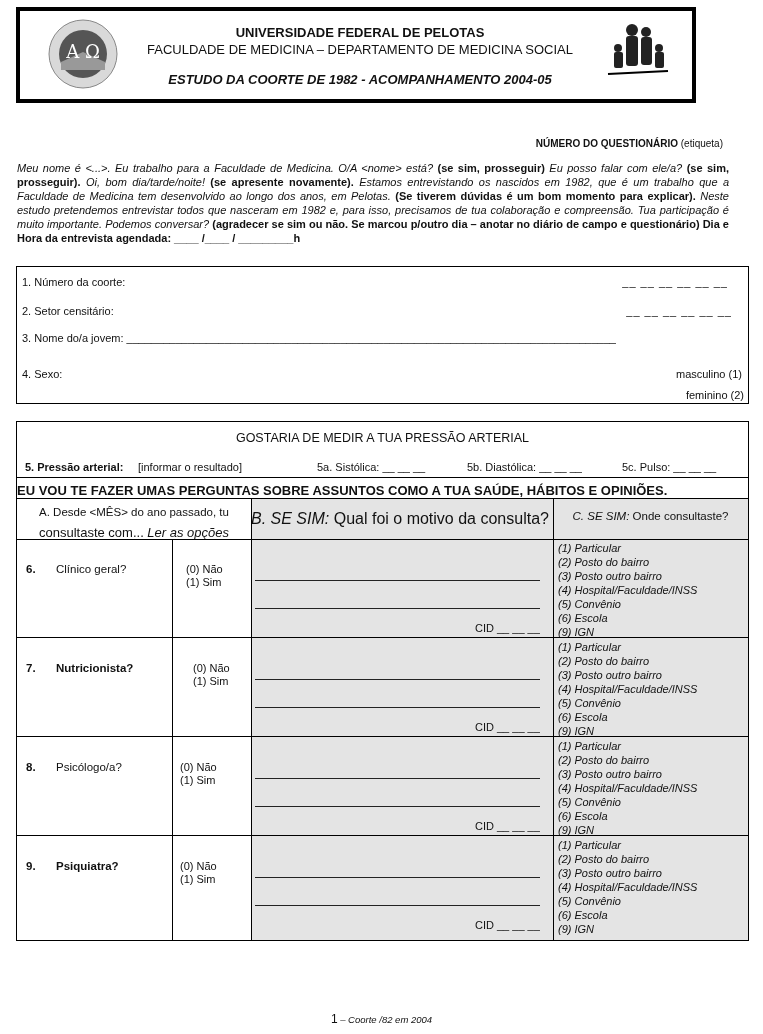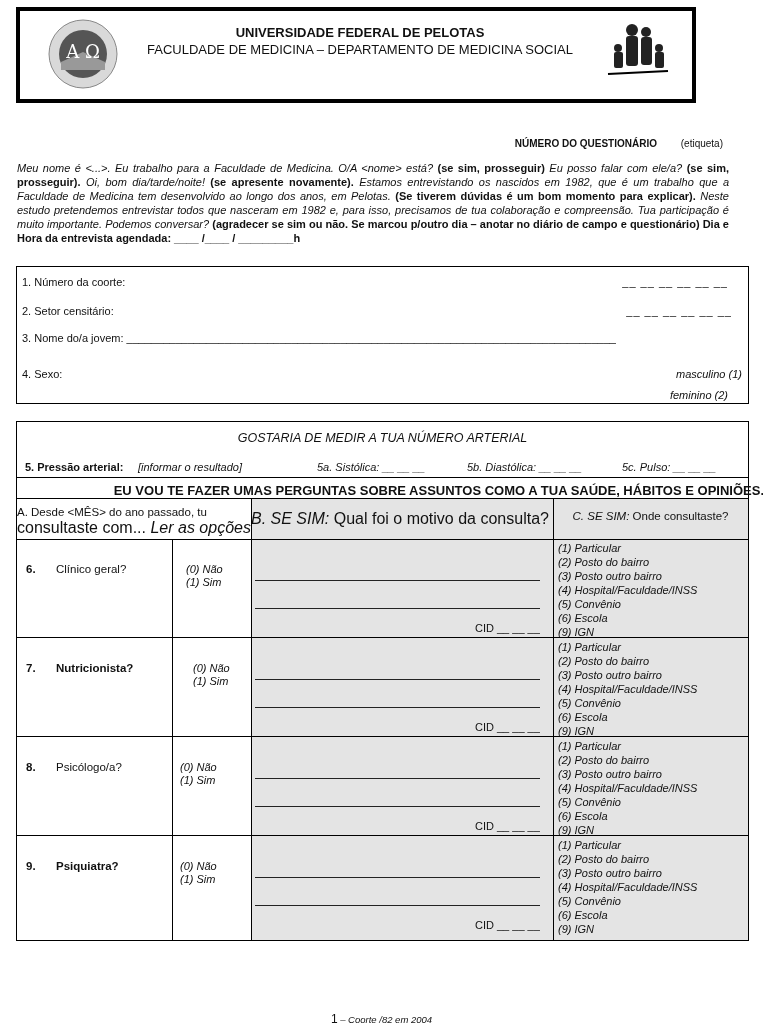--- a/index.html
+++ b/index.html
@@ -9,31 +9,31 @@
   
   #header { left: 16px; top: 7px; width: 680px; height: 96px; border: 4px solid #000; box-sizing: border-box; }
   #logo-left { left: 27px; top: 7px; width: 72px; height: 72px; }
   #logo-right { left: 582px; top: 7px; width: 76px; height: 66px; }
   .h-line { position: absolute; left: 0; width: 680px; text-align: center; }
   #h1 { top: 14px; font-size: 13px; font-weight: bold; left: 40px; width: 600px; }
   #h2 { top: 31px; font-size: 13px; font-weight: normal; left: 40px; width: 600px; }
   #h3 { top: 61px; font-size: 13px; font-weight: bold; font-style: italic; left: 40px; width: 600px; }
 
   #qnum { right: 40px; top: 138px; font-size: 10px; font-weight: bold; }
-  #qnum .light { font-weight: normal; margin-left: 21px; }
+  #qnum .light { font-weight: normal; }
 
   #intro { left: 17px; top: 161px; width: 712px; font-size: 11px; line-height: 14px; text-align: justify; }
   #intro i { font-style: italic; }
   #intro b { font-weight: bold; }
 
   
   #idbox { left: 16px; top: 266px; width: 733px; height: 138px; border: 1px solid #000; box-sizing: border-box; font-size: 11px; }
   .idrow { position: absolute; left: 5px; }
   .idright { position: absolute; right: 20px; letter-spacing: 1px; }
-  .it { font-style: italic; }
+  .it { }
 
   
   #main { left: 16px; top: 421px; width: 733px; height: 520px; border: 1px solid #000; box-sizing: border-box; }
   .hline { position: absolute; left: 0; right: 0; height: 0; border-top: 1px solid #000; }
   .vline { position: absolute; width: 0; border-left: 1px solid #000; }
   .grey { position: absolute; background: #e4e4e4; }
   .t { position: absolute; font-size: 11px; white-space: nowrap; }
   .ans-line { position: absolute; border-top: 1px solid #222; height: 0; }
   .opts { position: absolute; font-size: 11px; font-style: italic; line-height: 14px; }
   #footer { left: 0; width: 763px; top: 1012px; text-align: center; font-size: 12px; }
@@ -44,20 +44,21 @@
 
 <div id="header" class="abs">
   <svg id="logo-left" class="abs" viewBox="0 0 72 72">
     <circle cx="36" cy="36" r="34" fill="#d9d9d9" stroke="#888" stroke-width="1"></circle>
     <circle cx="36" cy="36" r="24" fill="#555"></circle>
     <path d="M14 44 L36 34 L58 44 L58 52 L14 52 Z" fill="#999"></path>
     <text x="36" y="40" text-anchor="middle" font-size="18" fill="#fff" font-family="DejaVu Serif, serif">A Ω</text>
   </svg>
   <div class="h-line" id="h1">UNIVERSIDADE FEDERAL DE PELOTAS</div>
   <div class="h-line" id="h2">FACULDADE DE MEDICINA – DEPARTAMENTO DE MEDICINA SOCIAL</div>
+  <div class="h-line" id="h3">ESTUDO DA COORTE DE 1982 - ACOMPANHAMENTO 2004-05</div>
   <svg id="logo-right" class="abs" viewBox="0 0 76 66">
     <g fill="#222">
       <circle cx="30" cy="12" r="6"></circle>
       <circle cx="44" cy="14" r="5"></circle>
       <rect x="24" y="18" width="12" height="30" rx="3"></rect>
       <rect x="39" y="19" width="11" height="28" rx="3"></rect>
       <circle cx="16" cy="30" r="4"></circle>
       <rect x="12" y="34" width="9" height="16" rx="2"></rect>
       <circle cx="57" cy="30" r="4"></circle>
       <rect x="53" y="34" width="9" height="16" rx="2"></rect>
@@ -74,40 +75,40 @@
 <div id="intro" class="abs"><i>Meu nome é &lt;...&gt;. Eu trabalho para a Faculdade de Medicina. O/A &lt;nome&gt; está?</i><b> (se sim, prosseguir)</b><i> Eu posso falar com ele/a? </i><b>(se sim, prosseguir).</b><i> Oi, bom dia/tarde/noite! </i><b>(se apresente novamente).</b><i> Estamos entrevistando os nascidos em 1982, que é um trabalho que a Faculdade de Medicina tem desenvolvido ao longo dos anos, em Pelotas. </i><b>(Se tiverem dúvidas é um bom momento para explicar).</b><i> Neste estudo pretendemos entrevistar todos que nasceram em 1982 e, para isso, precisamos de tua colaboração e compreensão. Tua participação é muito importante. Podemos conversar? </i><b>(agradecer se sim ou não. Se marcou p/outro dia – anotar no diário de campo e questionário) Dia e Hora da entrevista agendada: ____ /____ / _________h</b></div>
 
 <div id="idbox" class="abs">
   <div class="idrow" style="top:9px">1. Número da coorte:</div>
   <div class="idright" style="top:9px">__ __ __ __ __ __</div>
   <div class="idrow" style="top:38px">2. Setor censitário:</div>
   <div class="idright" style="top:38px; right:16px">__ __ __ __ __ __</div>
   <div class="idrow" style="top:65px">3. Nome do/a jovem: ________________________________________________________________________________</div>
   <div class="idrow" style="top:101px">4. Sexo:</div>
   <div class="idright it" style="top:101px; right:6px; letter-spacing:0">masculino  (1)</div>
-  <div class="idright it" style="top:122px; right:20px; letter-spacing:0">feminino  (2)</div>
+  <div class="idright it" style="top:122px; right:4px; letter-spacing:0">feminino  (2)</div>
 </div>
 
 <div id="main" class="abs">
 
   <div class="grey" style="left:234px; top:76px; width:497px; height:442px;"></div>
 
-  <div class="t it" style="left:0; width:731px; text-align:center; top:9px; font-size:12.5px;">GOSTARIA DE MEDIR A TUA NÚMERO ARTERIAL</div>
+  <div class="t it" style="left:0; width:731px; text-align:center; top:9px; font-size:12.5px;">GOSTARIA DE MEDIR A TUA PRESSÃO ARTERIAL</div>
   <div class="t" style="left:8px; top:39px; font-weight:bold">5. Pressão arterial:</div>
   <div class="t it" style="left:121px; top:39px">[informar o resultado]</div>
   <div class="t it" style="left:300px; top:39px">5a.  Sistólica:  __ __ __</div>
   <div class="t it" style="left:450px; top:39px">5b. Diastólica:  __ __ __</div>
   <div class="t it" style="left:605px; top:39px">5c. Pulso: __ __ __</div>
   <div class="hline" style="top:55px"></div>
 
-  <div class="t" style="left:16px; width:731px; text-align:right; top:61px; font-size:13px; font-weight:bold">EU VOU TE FAZER UMAS PERGUNTAS SOBRE ASSUNTOS COMO A TUA SAÚDE, HÁBITOS E OPINIÕES.</div>
+  <div class="t" style="left:0; width:731px; text-align:left; top:61px; font-size:13px; font-weight:bold">EU VOU TE FAZER UMAS PERGUNTAS SOBRE ASSUNTOS COMO A TUA SAÚDE, HÁBITOS E OPINIÕES.</div>
   <div class="hline" style="top:76px"></div>
 
-  <div class="t" style="left:0; width:234px; top:84px; font-size:11.5px">A. Desde &lt;MÊS&gt; do ano passado, tu</div>
-  <div class="t" style="left:0; width:234px; text-align:center; top:97px; font-size:16px"><span>consultaste com...</span><i> Ler as opções</i></div>
+  <div class="t" style="left:0; width:234px; text-align:center; top:84px; font-size:11.5px">A. Desde &lt;MÊS&gt; do ano passado, tu</div>
+  <div class="t" style="left:0; width:234px; text-align:center; top:103px; font-size:13px"><span>consultaste com...</span><i> Ler as opções</i></div>
   <div class="t" style="left:234px; width:302px; text-align:left; top:88px; font-size:16px"><i>B. SE SIM:</i><span> Qual foi o motivo da consulta?</span></div>
   <div class="t" style="left:536px; width:195px; text-align:center; top:88px; font-size:11.5px"><i>C. SE SIM:</i><span> Onde consultaste?</span></div>
   <div class="hline" style="top:117px"></div>
 
   <div class="vline" style="left:234px; top:76px; height:442px"></div>
   <div class="vline" style="left:536px; top:76px; height:442px"></div>
   <div class="vline" style="left:155px; top:117px; height:401px"></div>
 
   <div id="rows">
       <div style="position: absolute; left: 0px; top: 117px; width: 731px; height: 99px;">

